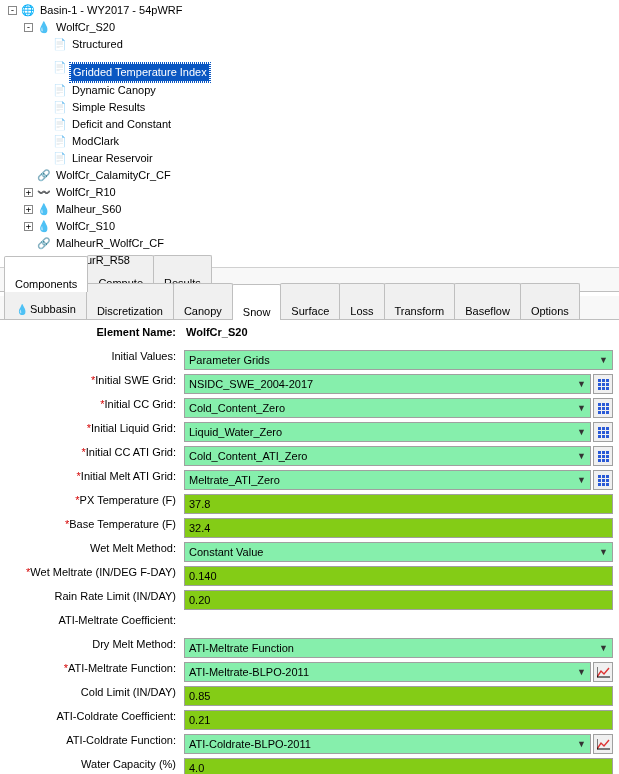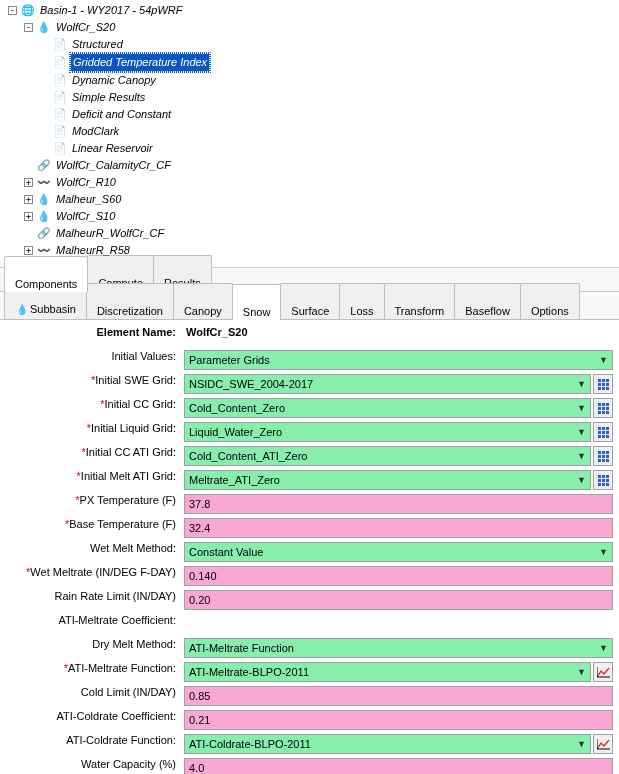--- a/index.html
+++ b/index.html
@@ -41,26 +41,27 @@
     cursor: pointer;
     margin-right: 2px;
   }
   .expander-space { width: 11px; display: inline-block; }
   .ticon {
     width: 15px; height: 15px;
     display: inline-flex;
     align-items: center; justify-content: center;
     font-size: 11px;
   }
-  .leaf-label { padding: 0 2px; font-style: italic; }
+  .leaf-label { padding: 0 2px; }
   .leaf-label.selected {
     background: #0a57c2;
     color: #fff;
     border: 1px dotted #fff;
     outline: 1px dotted #0a57c2;
+    margin-top: 10px;
   }
   
   .tree li { position: relative; }
 
   
   .tab-strip {
     display: flex;
     align-items: flex-end;
     height: 24px;
     border-bottom: 1px solid #bfbfbf;
@@ -111,21 +112,21 @@
   }
   .field-inner {
     flex: 1;
   }
   input[type=text], .select {
     width: 100%;
     height: 20px;
     border: 1px solid #a0a0a0;
     padding: 0 4px;
     font: inherit;
-    background: #f9a8d4;
+    background: #84cc16;
   }
   .select {
     background: #86efac;
     display: flex;
     align-items: center;
     justify-content: space-between;
     cursor: pointer;
   }
   .select .caret {
     font-size: 9px;

